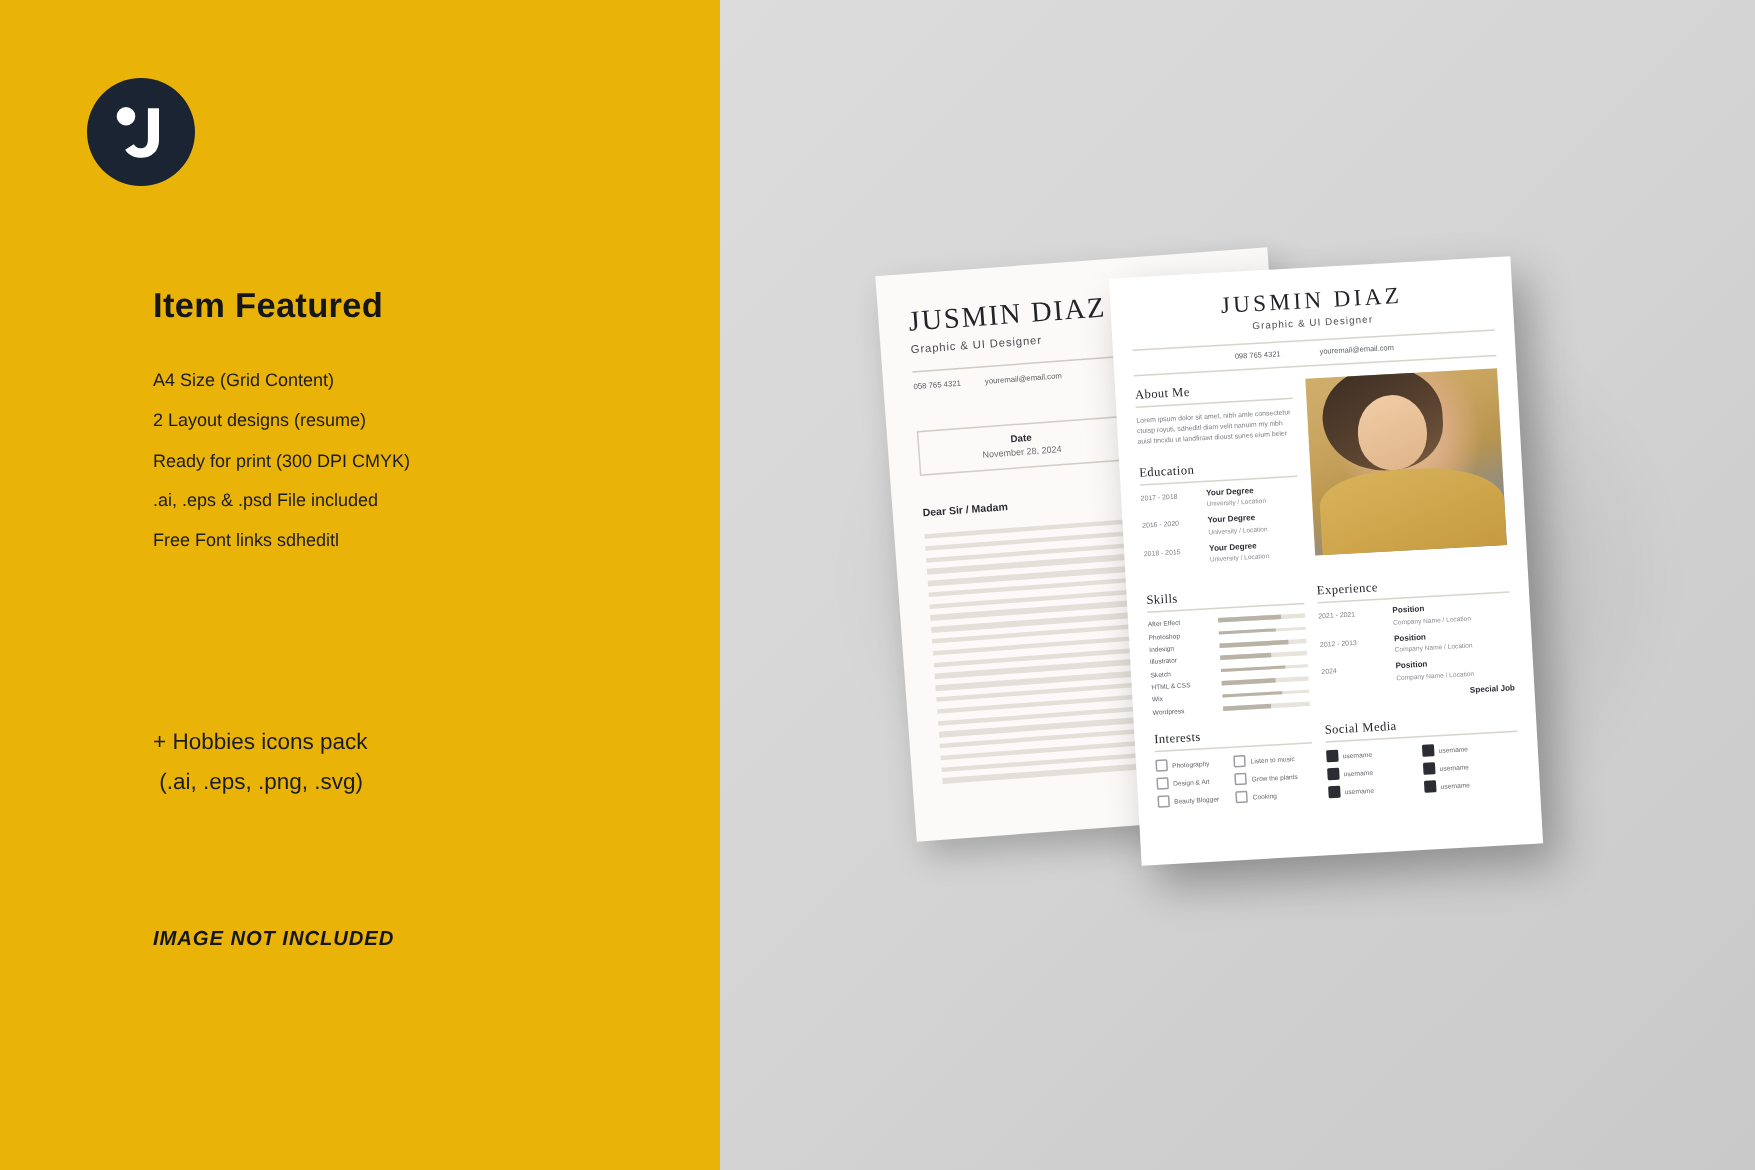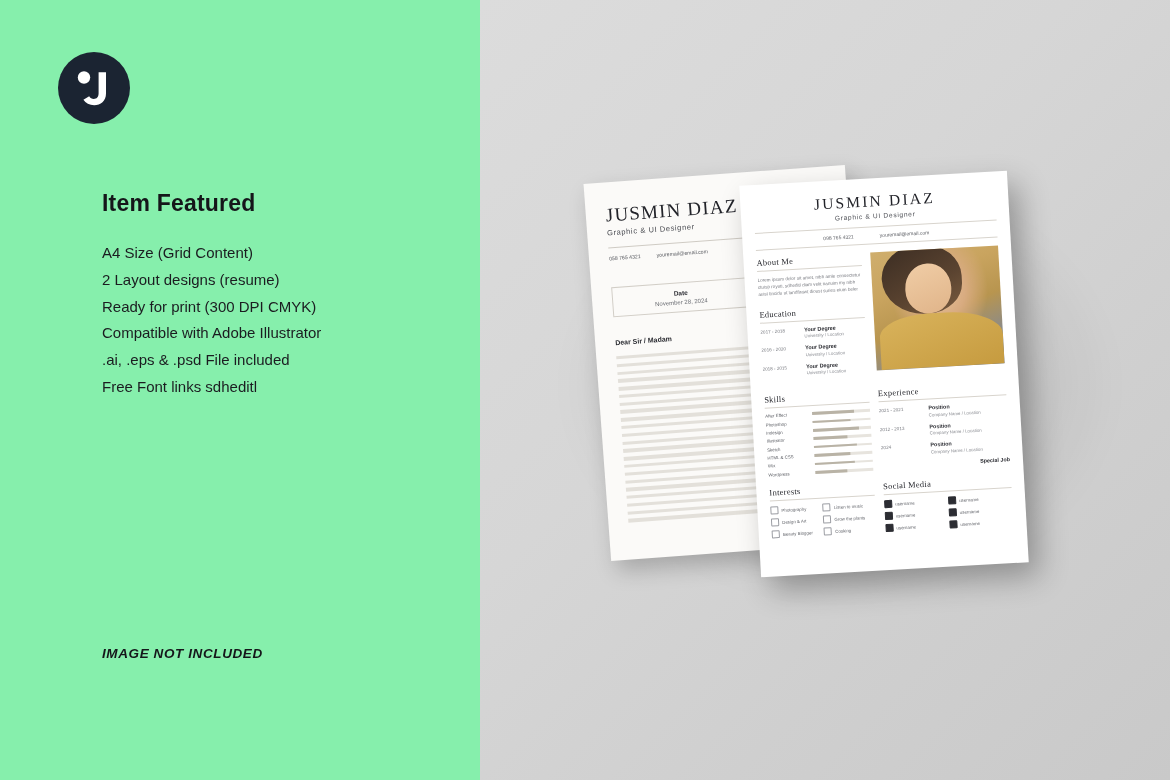--- a/index.html
+++ b/index.html
@@ -18,21 +18,21 @@
     width: 1170px;
     height: 780px;
     background: #ffffff;
   }
   
   .left-panel {
     position: absolute;
     left: 0; top: 0;
     width: 480px;
     height: 780px;
-    background: #86efac;
+    background: #eab308;
     z-index: 5;
   }
   .logo-badge {
     position: absolute;
     left: 58px;
     top: 52px;
     width: 72px;
     height: 72px;
     border-radius: 50%;
     background: #1b2432;
@@ -53,21 +53,21 @@
   .feature-list {
     position: absolute;
     left: 102px;
     top: 240px;
     width: 330px;
     list-style: none;
     margin: 0;
     padding: 0;
   }
   .feature-list li {
-    font-size: 15px;
+    font-size: 12px;
     line-height: 26.8px;
     color: #1b1c20;
     white-space: pre;
   }
   .extra-block {
     position: absolute;
     left: 102px;
     top: 482px;
     width: 330px;
   }
@@ -79,21 +79,20 @@
   }
   .note {
     position: absolute;
     left: 102px;
     top: 618px;
     font-size: 13.5px;
     font-style: italic;
     font-weight: bold;
     letter-spacing: 0.6px;
     color: #15161a;
-    margin-top: 28px;
   }
   
   .mockup-area {
     position: absolute;
     left: 480px;
     top: 0;
     width: 690px;
     height: 780px;
     background: linear-gradient(135deg, #dcdcdc 0%, #d6d6d6 40%, #cfcfcf 70%, #c9c9c9 100%);
     overflow: hidden;
@@ -292,25 +291,28 @@
         <path d="M29 2.2 L29 23.5 C29 31.2 23.6 35.2 17.2 35.2 C12.4 35.2 8.6 33.2 6.4 29.8 L12.2 26.2 C13.2 27.9 14.9 28.9 16.8 28.9 C19.6 28.9 21.6 27.1 21.6 23.2 L21.6 2.2 Z" fill="#ffffff"></path>
       </svg>
     </div>
 
     <div class="headline">Item Featured</div>
 
     <ul class="feature-list">
       <li>A4 Size (Grid Content)</li>
       <li>2 Layout designs (resume)</li>
       <li>Ready for print (300 DPI CMYK)</li>
-      <li>Compatible with Adobe Illustrator</li>
       <li>.ai, .eps &amp; .psd File included</li>
       <li>Free Font links sdheditl</li>
     </ul>
 
+    <div class="extra-block">
+      <div>+ Hobbies icons pack</div>
+      <div> (.ai, .eps, .png, .svg)</div>
+    </div>
 
     <div class="note">IMAGE NOT INCLUDED</div>
   </div>
 
   <div class="mockup-area">
     <div class="soft-shadow"></div>
 
     <div class="sheet-back">
       <div class="sb-inner">
         <div class="sb-name">JUSMIN DIAZ</div>

